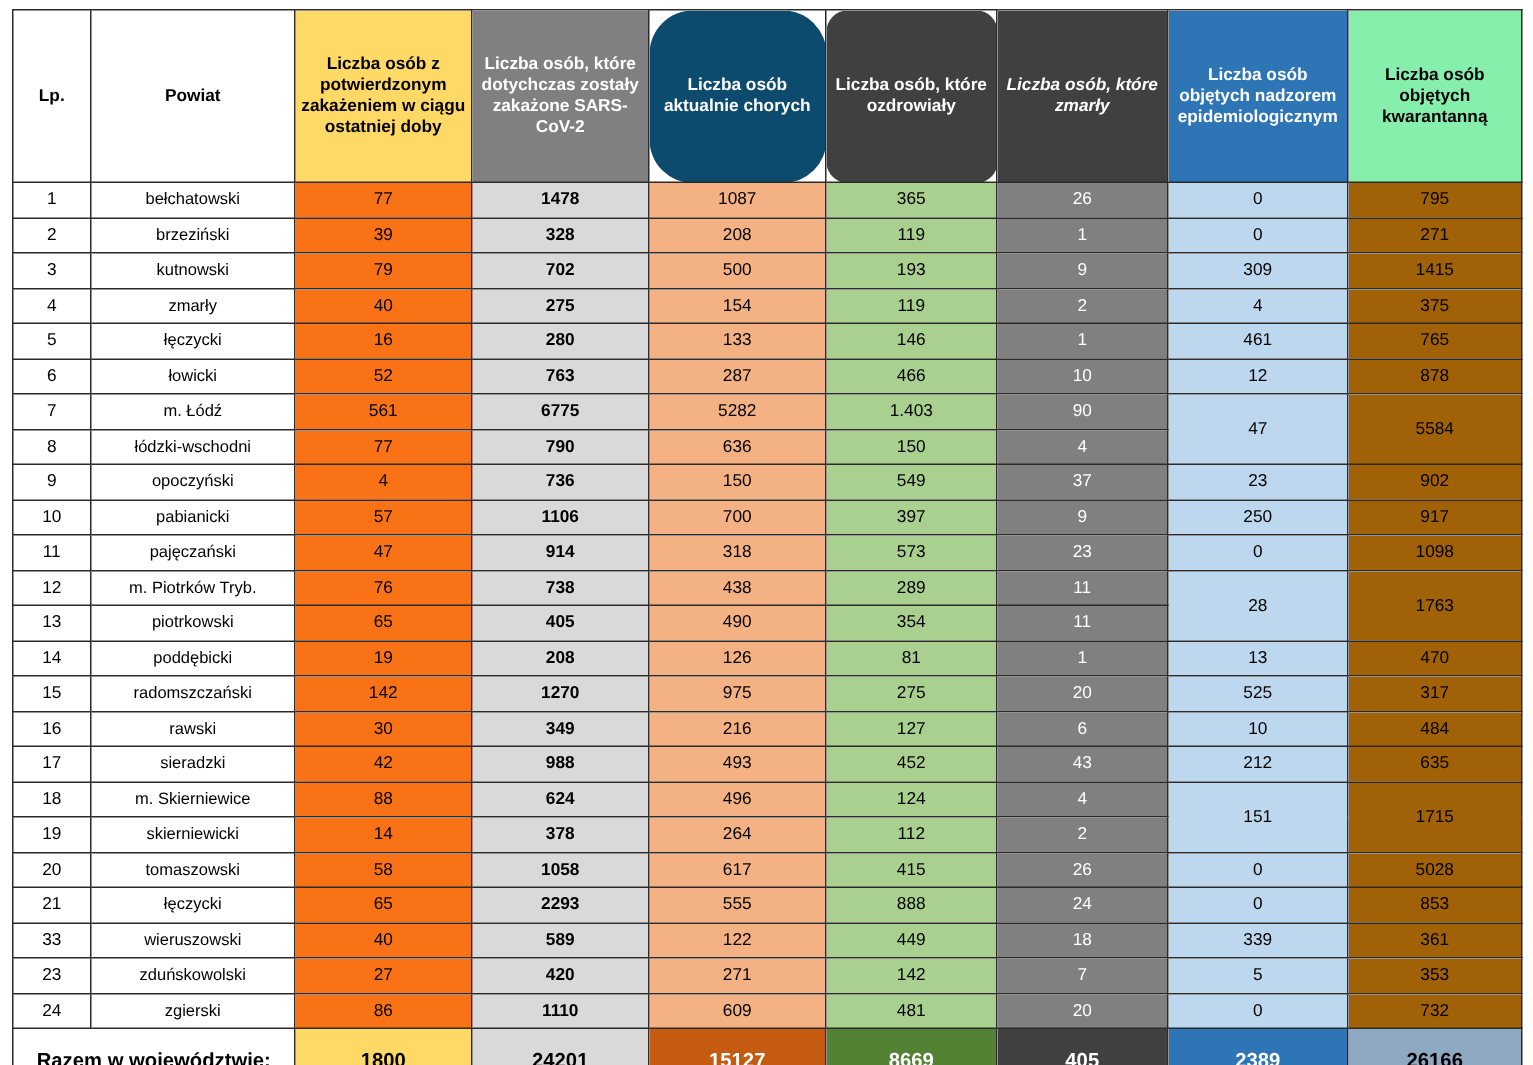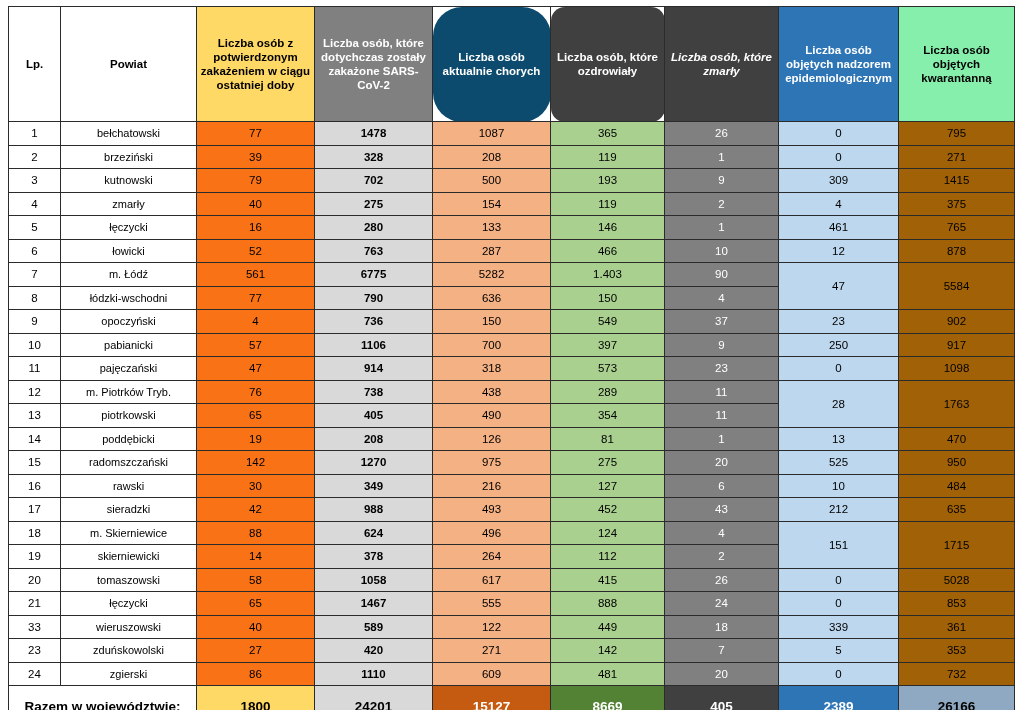--- a/index.html
+++ b/index.html
@@ -274,21 +274,21 @@
         </tr>
         <tr>
           <td class="lp">15</td>
           <td class="powiat">radomszczański</td>
           <td class="b-new">142</td>
           <td class="b-tot">1270</td>
           <td class="b-act">975</td>
           <td class="b-rec">275</td>
           <td class="b-dea">20</td>
           <td class="b-sup">525</td>
-          <td class="b-qua">950</td>
+          <td class="b-qua">317</td>
         </tr>
         <tr>
           <td class="lp">16</td>
           <td class="powiat">rawski</td>
           <td class="b-new">30</td>
           <td class="b-tot">349</td>
           <td class="b-act">216</td>
           <td class="b-rec">127</td>
           <td class="b-dea">6</td>
           <td class="b-sup">10</td>
@@ -333,21 +333,21 @@
           <td class="b-act">617</td>
           <td class="b-rec">415</td>
           <td class="b-dea">26</td>
           <td class="b-sup">0</td>
           <td class="b-qua">5028</td>
         </tr>
         <tr>
           <td class="lp">21</td>
           <td class="powiat">łęczycki</td>
           <td class="b-new">65</td>
-          <td class="b-tot">1467</td>
+          <td class="b-tot">2293</td>
           <td class="b-act">555</td>
           <td class="b-rec">888</td>
           <td class="b-dea">24</td>
           <td class="b-sup">0</td>
           <td class="b-qua">853</td>
         </tr>
         <tr>
           <td class="lp">33</td>
           <td class="powiat">wieruszowski</td>
           <td class="b-new">40</td>

